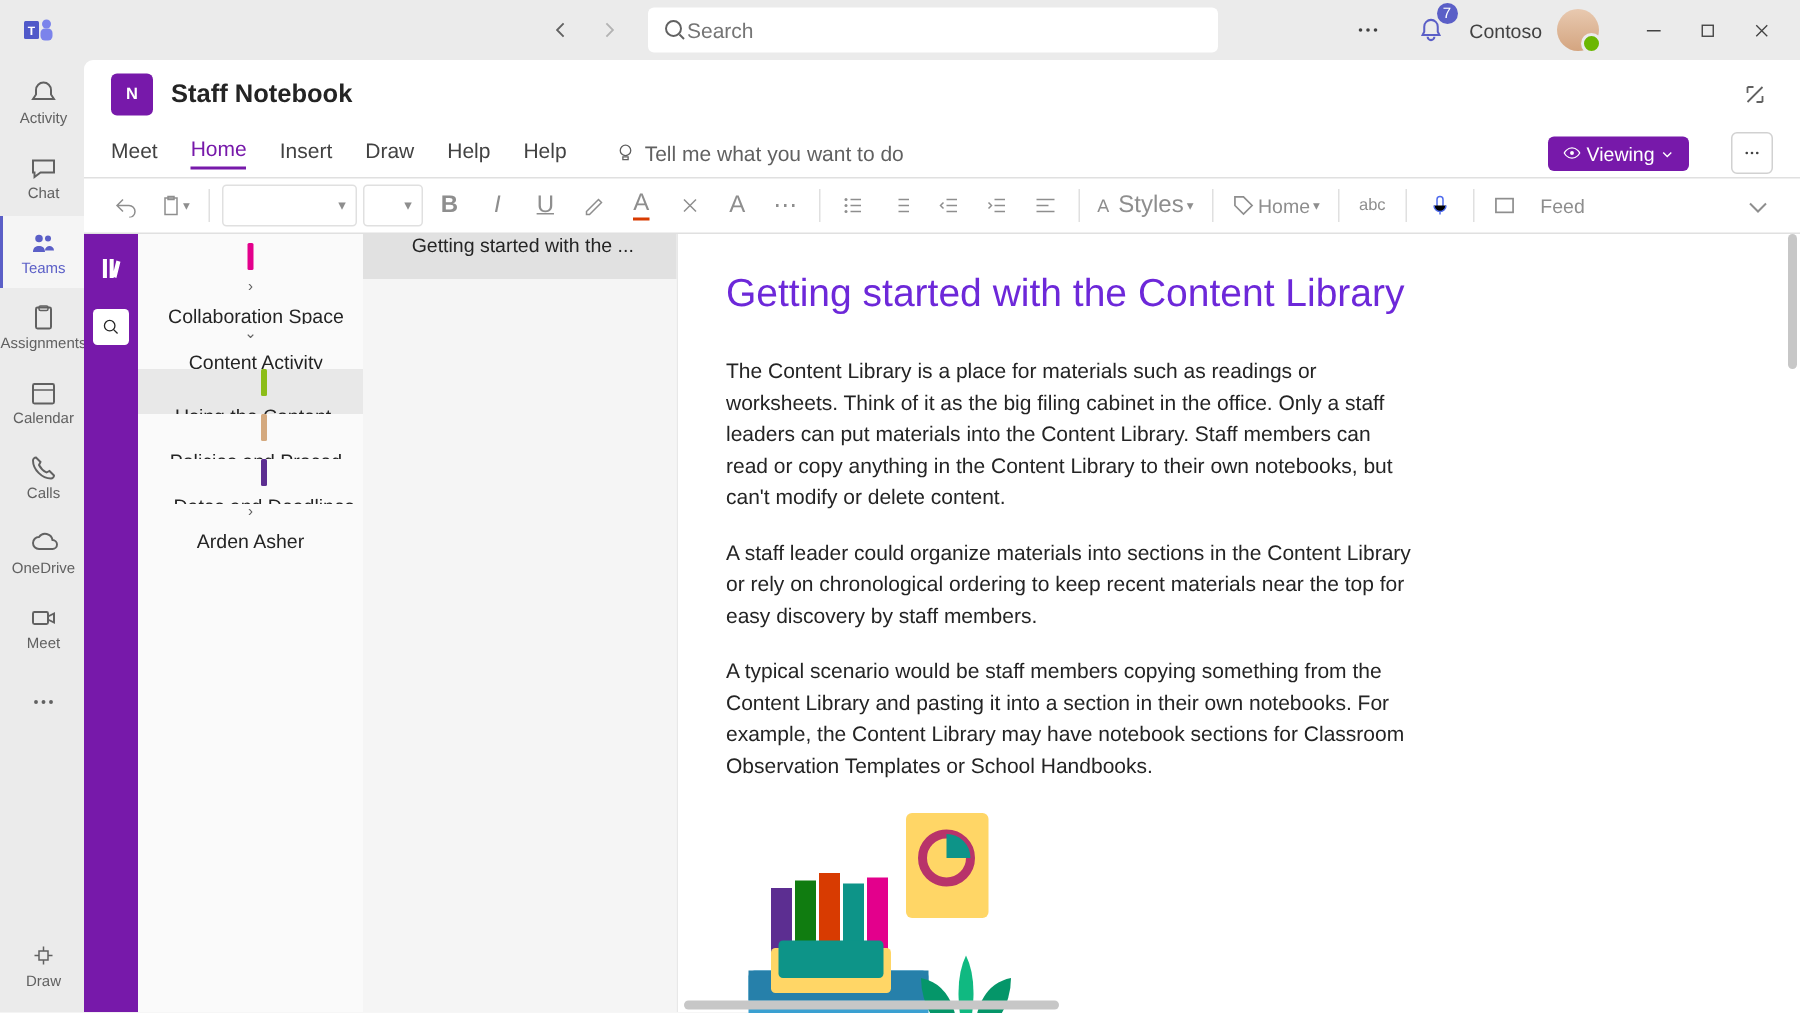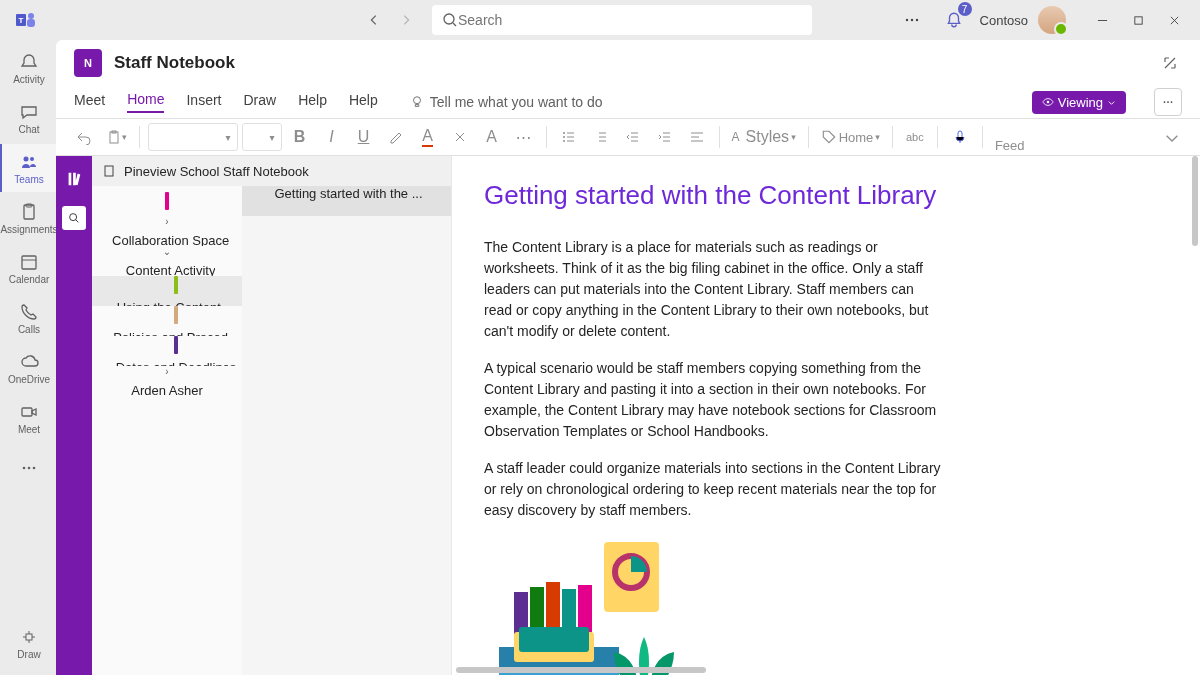--- a/index.html
+++ b/index.html
@@ -47,21 +47,21 @@
 .ribbon-tabs .sp { flex:1; }
 .viewing-btn { background:#7719aa; color:#fff; padding:4px 10px; border-radius:4px; font-size:13px; display:flex; align-items:center; gap:4px; cursor:pointer; }
 .ribbon-more { width:28px; height:28px; border:1px solid #d1d1d1; border-radius:4px; display:flex; align-items:center; justify-content:center; color:#424242; cursor:pointer; margin-left:6px; }
 
 
 .toolbar { height:38px; border-top:1px solid #e0e0e0; border-bottom:1px solid #e0e0e0; display:flex; align-items:center; padding:0 14px; gap:4px; color:#8e8e8e; }
 .tool { height:28px; min-width:28px; display:flex; align-items:center; justify-content:center; padding:0 4px; cursor:pointer; border-radius:3px; }
 .tool.wide { min-width:50px; }
 .tool-sep { width:1px; height:22px; background:#e0e0e0; margin:0 4px; }
 .tool svg { width:16px; height:16px; }
-.feed { display:flex; align-items:center; gap:16px; font-size:13px;flex-direction:column; }
+.feed { display:flex; align-items:center; gap:16px; font-size:13px; }
 .toolbar .sp { flex:1; }
 
 
 .content { flex:1; display:flex; overflow:hidden; }
 .nb-rail { width:36px; background:#7719aa; display:flex; flex-direction:column; align-items:center; padding-top:12px; gap:16px; color:#fff; }
 .nb-rail-item { width:22px; height:22px; display:flex; align-items:center; justify-content:center; cursor:pointer; }
 
 
 .nav { width:360px; background:#fafafa; display:flex; flex-direction:column; border-right:1px solid #e8e8e8; }
 .nav-header { height:30px; display:flex; align-items:center; padding:0 10px; gap:8px; font-size:13px; color:#242424; background:#f0f0f0; }
@@ -402,26 +402,20 @@
           </div>
         <div class="nb-rail-item" style="color:#242424;background:#fff;border-radius:3px;width:24px;height:24px">
             <svg viewBox="0 0 16 16" width="14" height="14">
               <circle cx="7" cy="7" r="4" stroke="#242424" fill="none"></circle>
               <path d="M10 10l3 3" stroke="#242424"></path>
             </svg>
           </div>
       </div>
 
       <div class="nav">
-        <div class="nav-header">
-          <svg viewBox="0 0 14 14" width="14" height="14">
-              <rect x="3" y="2" width="8" height="10" stroke="#424242" fill="none"></rect>
-            </svg>
-          <span>Pineview School Staff Notebook</span>
-        </div>
         <div class="nav-body">
           <div class="sections">
             <div class="sec-row">
                 <span class="chev"></span>
                 <span class="tab c-pink"></span>
                 <span class="txt">Welcome</span>
               </div>
             <div class="sec-row">
                 <span class="chev">›</span>
                 <span class="txt">_Collaboration Space</span>
@@ -451,22 +445,22 @@
             <div class="sec-row page selected">
                 <span class="txt">Getting started with the ...</span>
               </div>
           </div>
         </div>
       </div>
 
       <div class="canvas">
         <div class="page-title">Getting started with the Content Library</div>
         <p class="para">The Content Library is a place for materials such as readings or worksheets.  Think of it as the big filing cabinet in the office. Only a staff leaders can put materials into the Content Library. Staff members can read or copy anything in the Content Library to their own notebooks, but can't modify or delete content.</p>
+        <p class="para">A staff leader could organize materials into sections in the Content Library or rely on chronological ordering to keep recent materials near the top for easy discovery by staff members.</p>
         <p class="para">A typical scenario would be staff members copying something from the Content Library and pasting it into a section in their own notebooks. For example, the Content Library may have notebook sections for Classroom Observation Templates or School Handbooks.</p>
-        <p class="para">A staff leader could organize materials into sections in the Content Library or rely on chronological ordering to keep recent materials near the top for easy discovery by staff members.</p>
         <div class="illus">
           <svg viewBox="0 0 220 220" width="220" height="220">
             <rect x="120" y="5" width="55" height="70" rx="4" fill="#ffd666"></rect>
             <circle cx="147" cy="35" r="16" fill="none" stroke="#b8336a" stroke-width="6"></circle>
             <path d="M147 19 A16 16 0 0 1 163 35 L147 35 Z" fill="#0d9488"></path>
 
             <rect x="30" y="55" width="14" height="55" fill="#5c2e91"></rect>
             <rect x="46" y="50" width="14" height="60" fill="#107c10"></rect>
             <rect x="62" y="45" width="14" height="65" fill="#d83b01"></rect>
             <rect x="78" y="52" width="14" height="58" fill="#0d9488"></rect>

